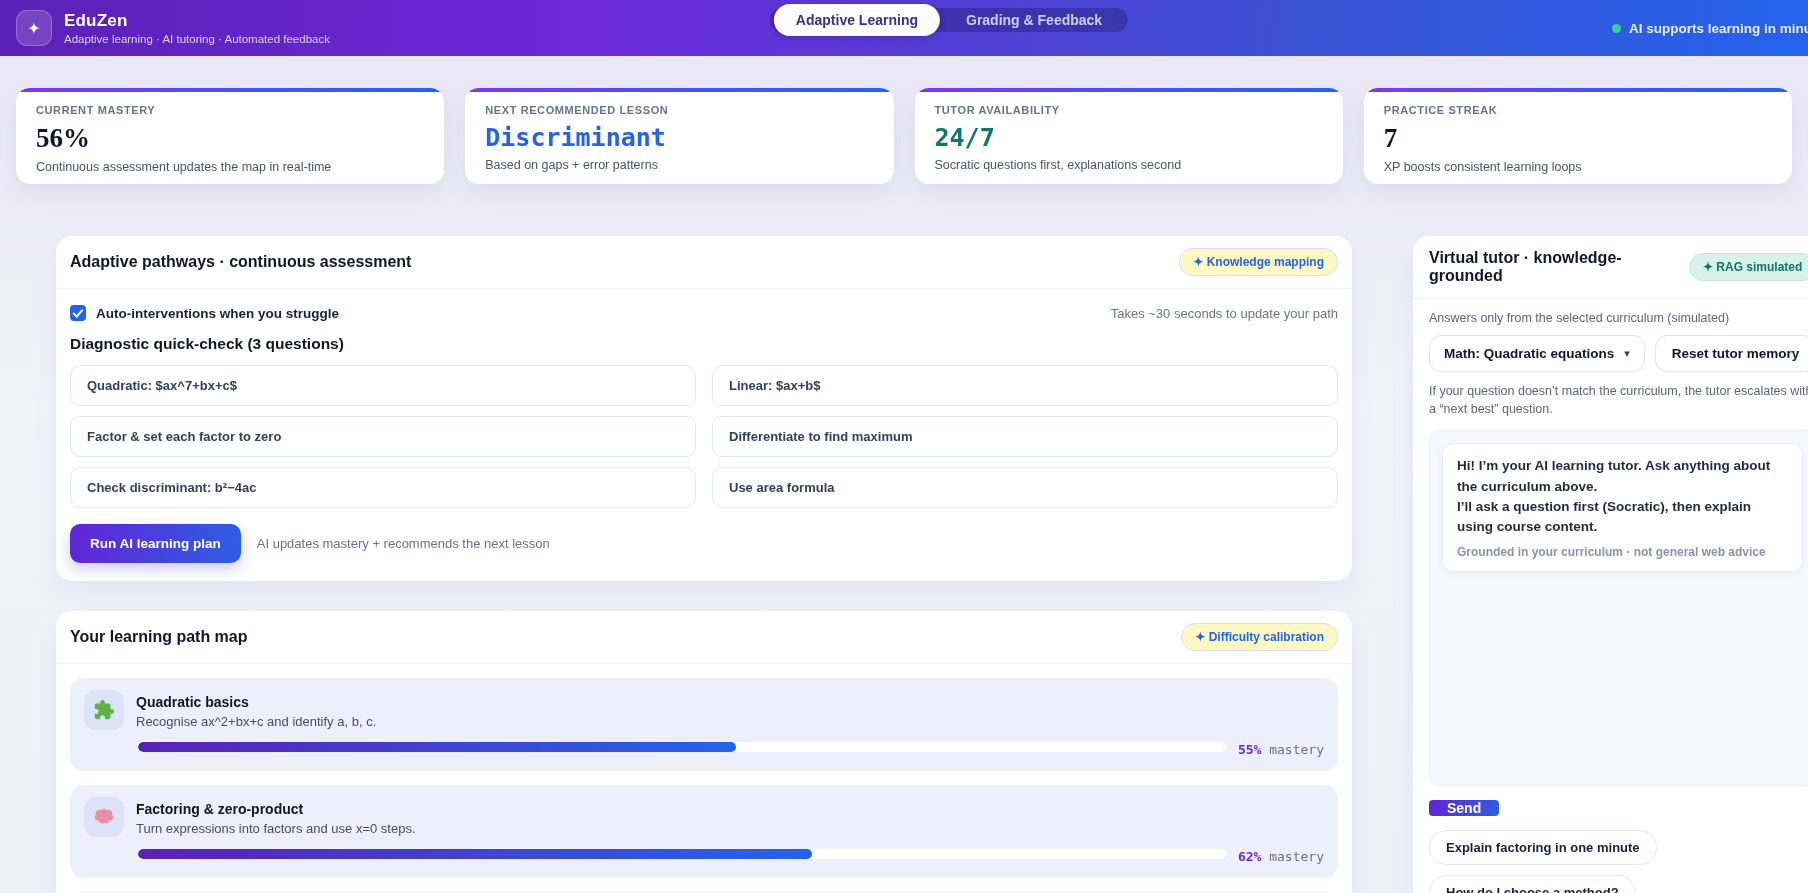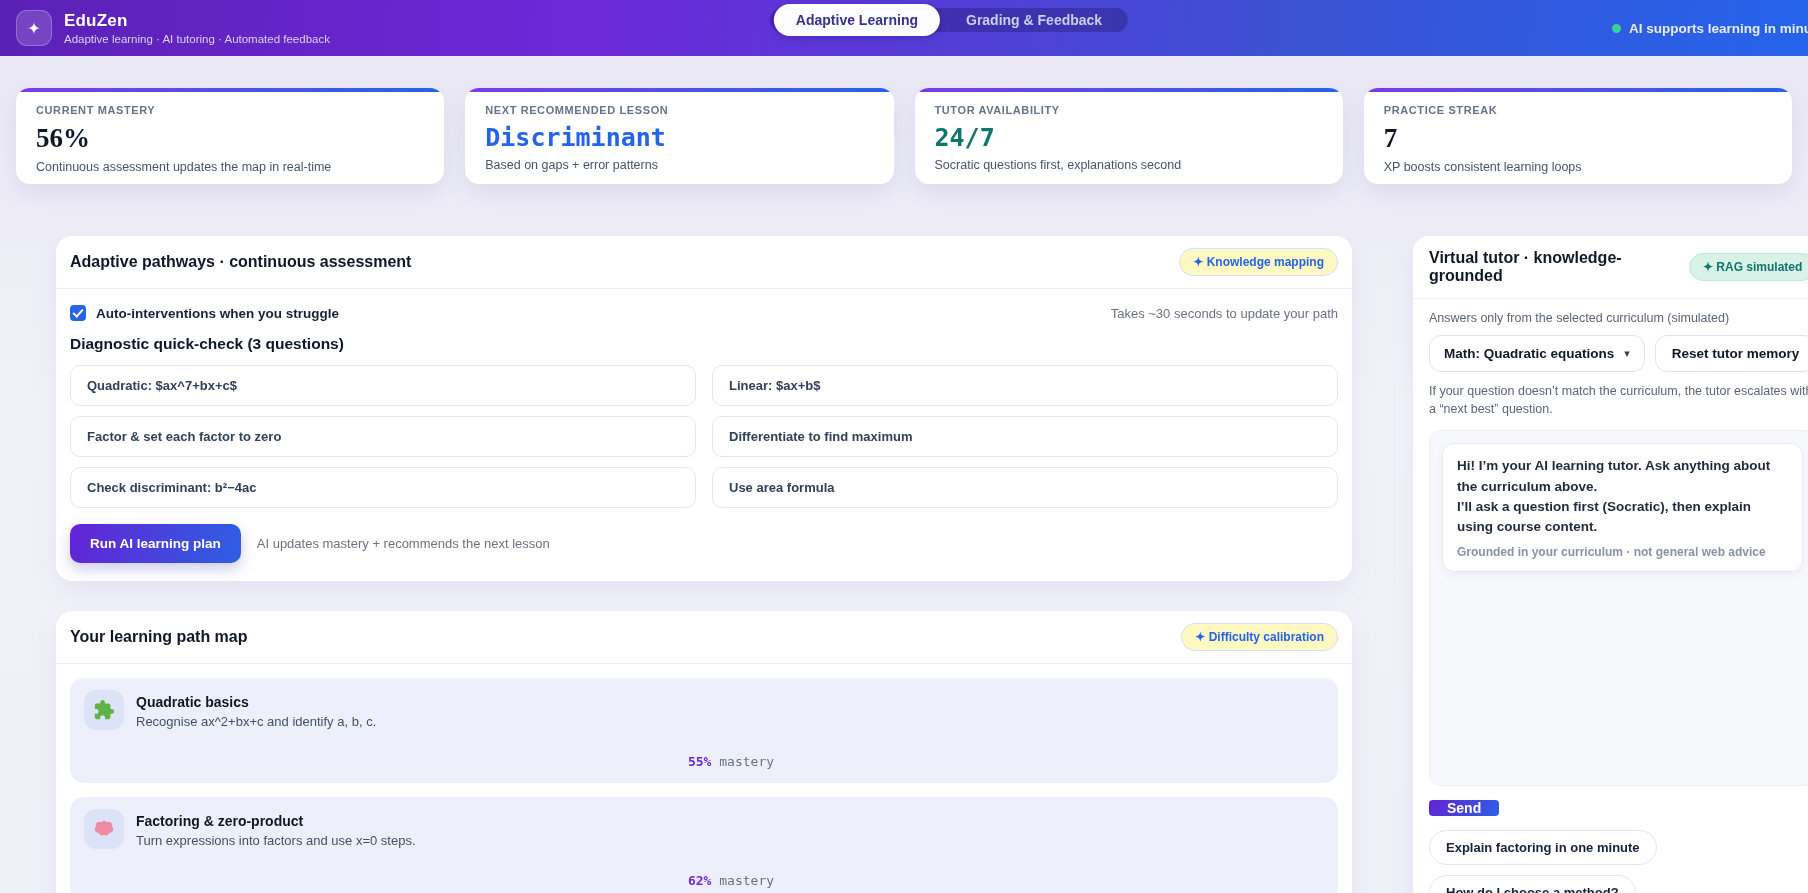--- a/index.html
+++ b/index.html
@@ -84,21 +84,21 @@
 
   
   .panel-map { margin-top:30px; }
   .path-item { background:#edf0fa; border-radius:14px; padding:12px 14px; margin-bottom:14px; cursor:pointer; }
   .path-item:last-child { margin-bottom:0; }
   .pi-top { display:flex; align-items:center; gap:12px; }
   .pi-icon { width:40px; height:40px; border-radius:12px; background:#dde3f6;
     display:flex; align-items:center; justify-content:center; flex:none; }
   .pi-title { font-size:14px; font-weight:700; color:#101828; margin-top:2px; }
   .pi-desc { font-size:13px; color:#44506a; margin-top:4px; }
-  .pi-bar-row { display:flex; align-items:center; gap:12px; margin:12px 0 2px 54px;flex-direction:column; }
+  .pi-bar-row { display:flex; gap:12px; margin:12px 0 2px 54px; }
   .track { flex:1; height:10px; border-radius:999px; background:#fff; overflow:hidden; }
   .fill { height:100%; border-radius:999px; background:linear-gradient(90deg,#5b21b6,#2563eb); }
   .mastery { font-family:"DejaVu Sans Mono", monospace; font-size:13px; color:#6b7280; white-space:nowrap; }
   .mastery .pct { color:#6d28d9; font-weight:700; }
 
   
   .col-right { flex:1; }
   .tutor { display:flex; flex-direction:column; }
   .tutor .panel-hd { padding:13px 16px; }
   .tutor-bd { padding:12px 16px 16px; }

